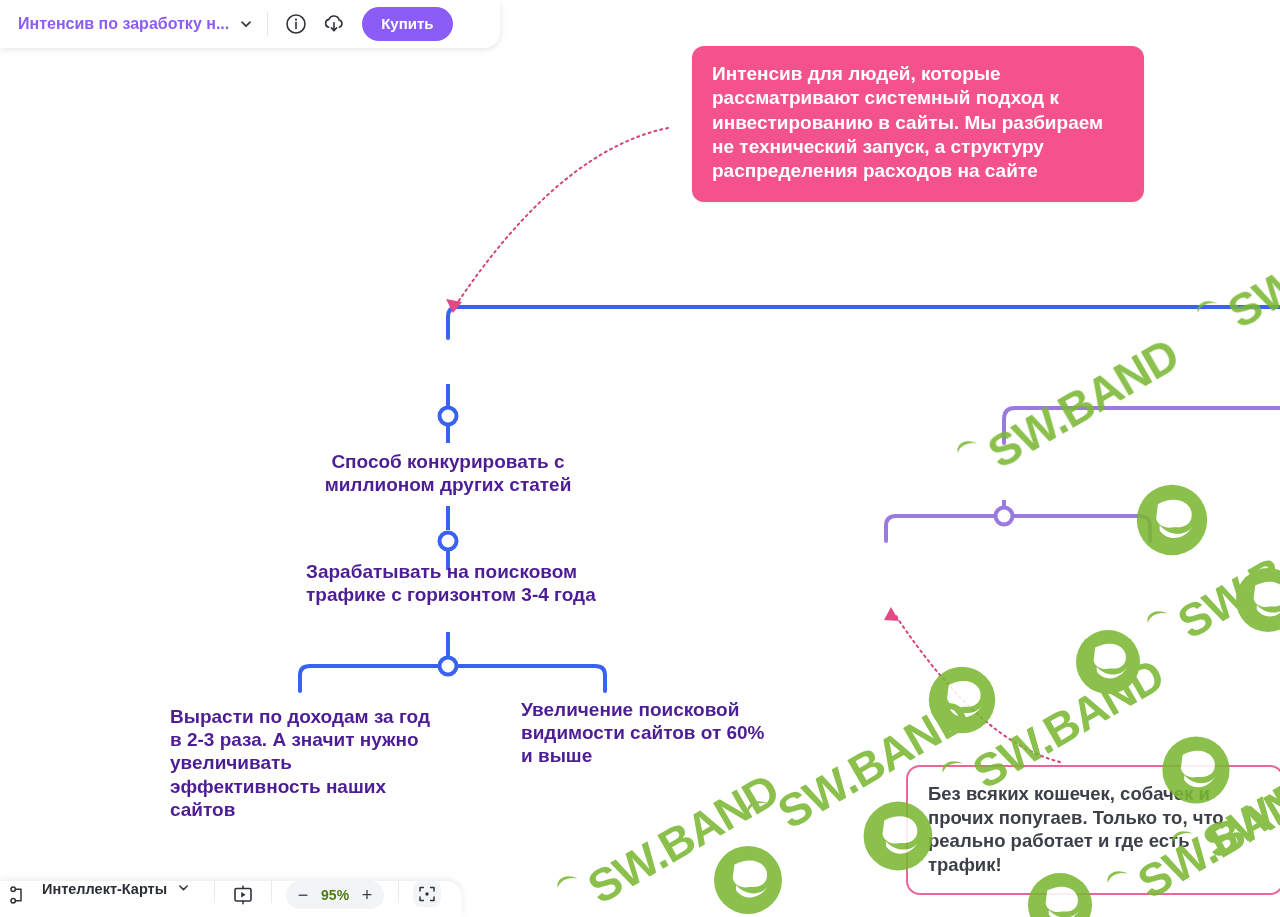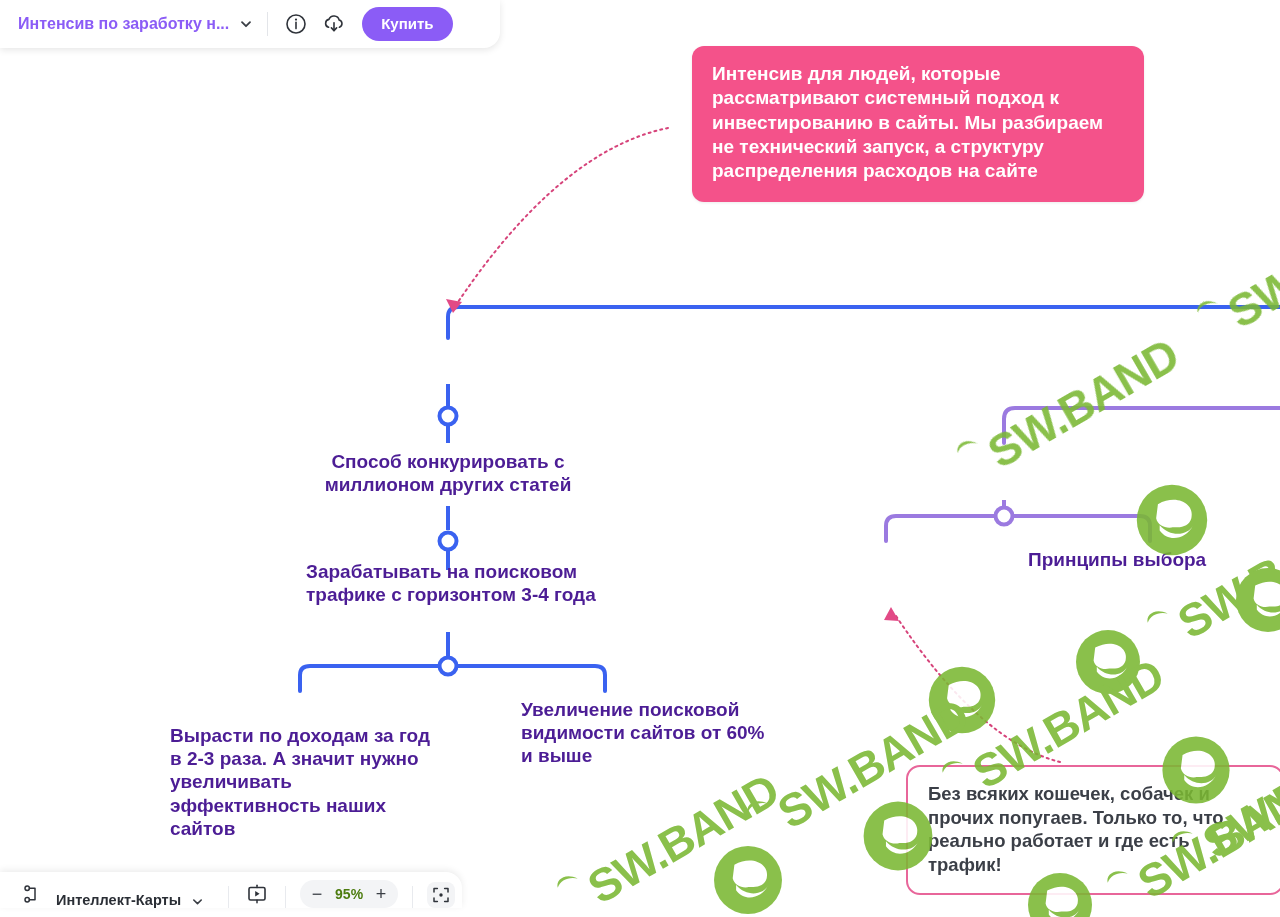--- a/index.html
+++ b/index.html
@@ -140,30 +140,30 @@
     border: none;
     border-radius: 18px;
     padding: 8px 19px 9px 19px;
     cursor: pointer;
     font-family: inherit;
   }
 
   
   #bottombar {
     position: absolute;
-    left: 0; bottom: 9px;
+    left: 0; bottom: 0;
     width: 462px; height: 36px;
     background: #ffffff;
     border-top-right-radius: 16px;
     box-shadow: 0 -2px 7px rgba(0,0,0,.08);
     display: flex;
-    align-items: flex-end;
+    align-items: flex-start;
     z-index: 60;
     box-sizing: border-box;
-    padding-left: 20px;
+    padding-left: 6px;
   }
   #bottombar .bb-label {
     font-size: 14.5px;
     font-weight: bold;
     color: #2a2e35;
     margin-left: 8px;
   }
   .bb-divider {
     width: 1px;
     height: 22px;
@@ -243,33 +243,32 @@
     <polygon points="891,607 899,621 884,620" fill="#e24a86"></polygon>
   </svg>
 
 
   <div class="node node-text center" style="left:298px; top:450px; width:300px;">Способ конкурировать с
 миллионом других статей</div>
 
   <div class="node node-text" style="left:298px; top:560px; width:310px;margin-left:8px;">Зарабатывать на поисковом
 трафике с горизонтом 3-4 года</div>
 
-  <div class="node node-text" style="left:170px; top:724px; width:270px;">Вырасти по доходам за год
+  <div class="node node-text" style="left:170px; top:705px; width:270px;">Вырасти по доходам за год
 в 2-3 раза. А значит нужно
 увеличивать
 эффективность наших
 сайтов</div>
 
   <div class="node node-text" style="left:477px; top:698px; width:270px;margin-left:44px;">Увеличение поисковой
 видимости сайтов от 60%
 и выше</div>
 
 
 
-  <div class="node node-text" style="left:1028px; top:548px; width:250px;">Принципы выбора</div>
 
   <div class="sticky sticky-pink" style="left:663px; top:46px; width:412px;margin-left:29px;">Интенсив для людей, которые
 рассматривают системный подход к
 инвестированию в сайты. Мы разбираем
 не технический запуск, а структуру
 распределения расходов на сайте</div>
 
   <div class="sticky sticky-outline" style="left:906px; top:765px; width:334px;">Без всяких кошечек, собачек и
 прочих попугаев. Только то, что
 реально работает и где есть

